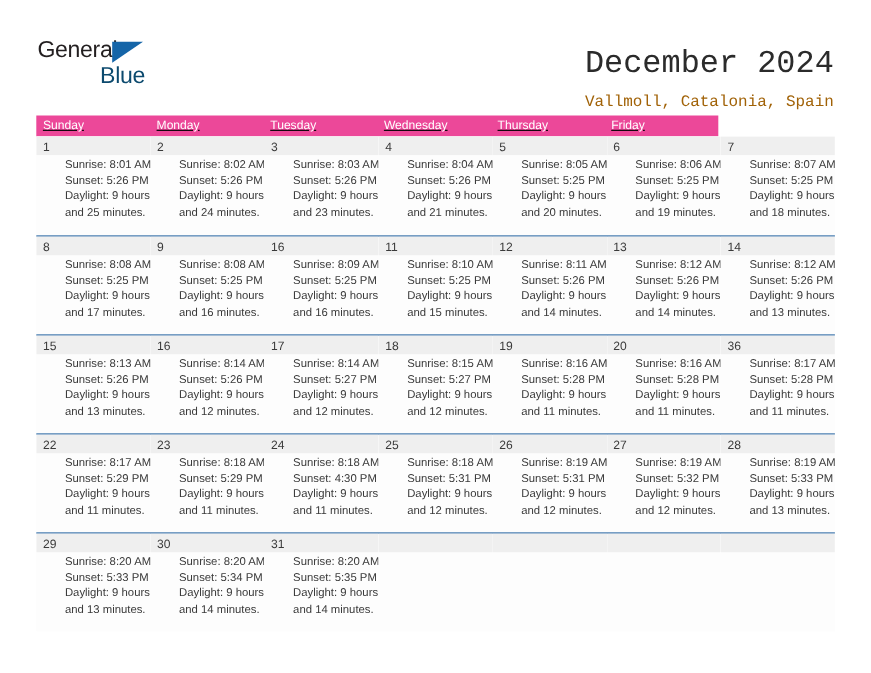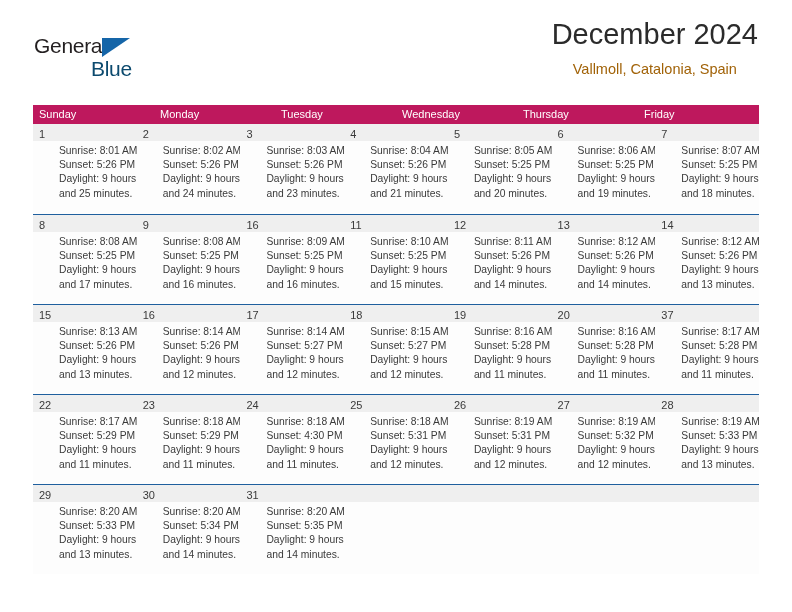--- a/index.html
+++ b/index.html
@@ -59,22 +59,23 @@
     left: 57px;
     top: 23px;
     font-size: 21px;
     letter-spacing: -0.3px;
     color: #0c4a6e;
     font-family: "Liberation Sans", sans-serif;
   }
   .title-block {
     position: absolute;
     right: 34px;
-    top: 16px;
+    top: 40px;
     text-align: center;
+    font-family: Liberation Mono, monospace;
   }
   .cal-title {
     font-size: 29px;
     color: #2b2b2b;
     font-weight: normal;
     line-height: 36px;
     white-space: nowrap;
   }
   .cal-subtitle {
     font-size: 14.5px;
@@ -86,23 +87,24 @@
 
   
   .calendar {
     position: absolute;
     left: 33px;
     top: 105px;
     width: 726px;
   }
   .weekday-row {
     display: flex;
-    width: 726px;
+    width: 620px;
     height: 19px;
-    background: #be185d;
+    background: #ec4899;
+    text-decoration: underline;
   }
   .weekday {
     flex: 1 1 0;
     color: #ffffff;
     font-size: 11px;
     line-height: 19px;
     padding-left: 6px;
     white-space: nowrap;
     overflow: hidden;
   }
@@ -357,21 +359,21 @@
       <div class="cell">
         <div class="daynum-band"><span class="daynum">20</span></div>
         <div class="cell-lines">
           <div class="cell-line">Sunrise: 8:16 AM</div>
           <div class="cell-line">Sunset: 5:28 PM</div>
           <div class="cell-line">Daylight: 9 hours</div>
           <div class="cell-line">and 11 minutes.</div>
         </div>
       </div>
       <div class="cell">
-        <div class="daynum-band"><span class="daynum">37</span></div>
+        <div class="daynum-band"><span class="daynum">36</span></div>
         <div class="cell-lines">
           <div class="cell-line">Sunrise: 8:17 AM</div>
           <div class="cell-line">Sunset: 5:28 PM</div>
           <div class="cell-line">Daylight: 9 hours</div>
           <div class="cell-line">and 11 minutes.</div>
         </div>
       </div>
     </div>
 
     <div class="week">

